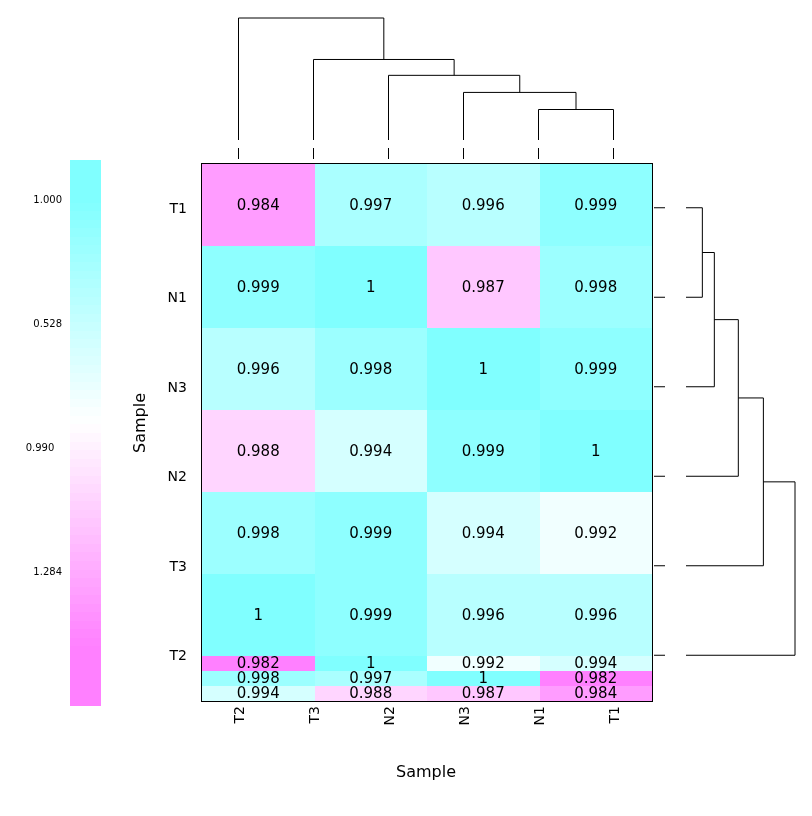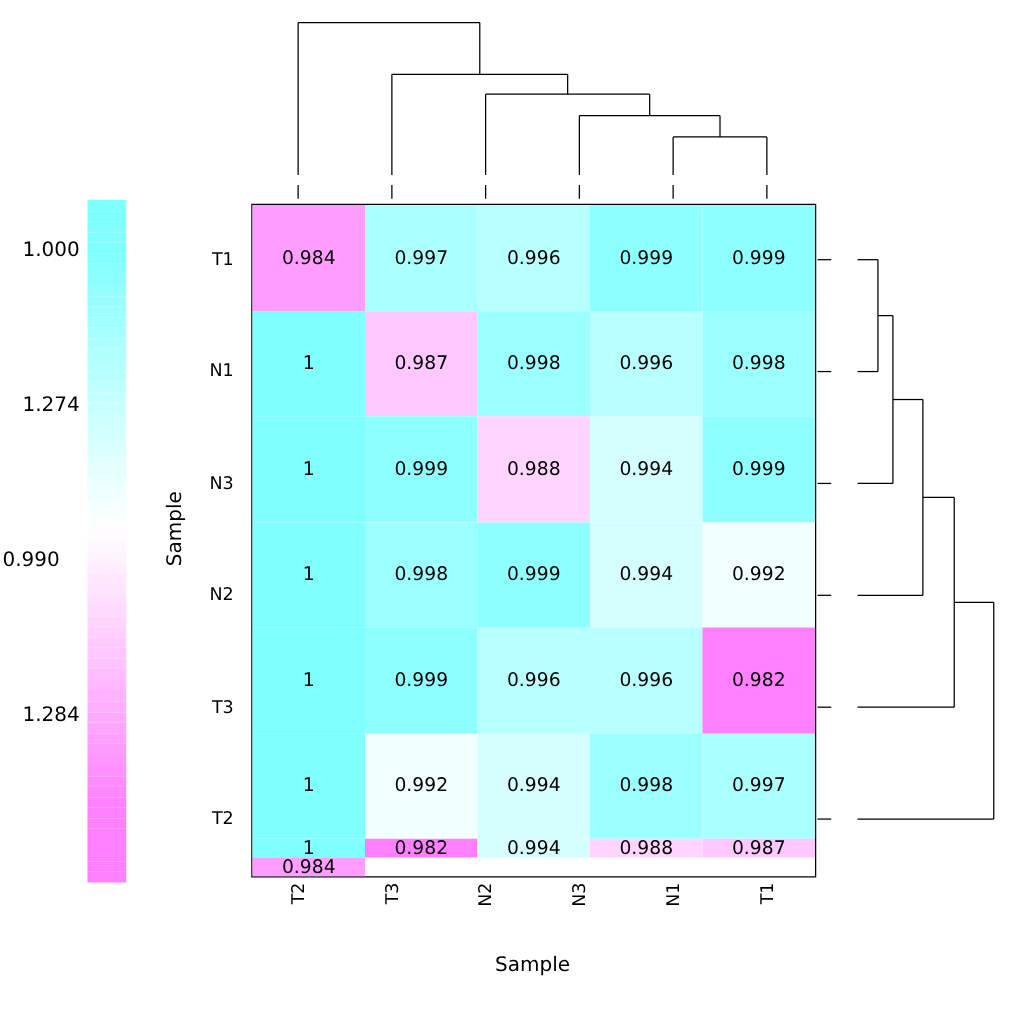--- a/index.html
+++ b/index.html
@@ -3,21 +3,21 @@
 <meta charset="utf-8">
 <style>
   html,body{margin:0;padding:0;background:#fff;}
   body{font-family:"DejaVu Sans","Liberation Sans",sans-serif;color:#000;}
   .page{position:relative;width:812px;height:816px;background:#fff;overflow:hidden;}
   #dendro-svg{position:absolute;left:0;top:0;width:812px;height:816px;pointer-events:none;}
   #heatmap{
     position:absolute;left:201px;top:163px;width:450px;height:537px;
     border:1px solid #000;
     display:grid;
-    grid-template-columns:repeat(5,1fr);
+    grid-template-columns:repeat(4,1fr);
     grid-template-rows:repeat(6,1fr);
   }
   .cell{
     display:flex;align-items:center;justify-content:center;
     font-size:15px;line-height:1;color:#000;
   }
   .row-label{
     position:absolute;width:44px;height:16px;line-height:16px;
     text-align:right;font-size:14px;
   }
@@ -26,21 +26,21 @@
     text-align:right;font-size:14px;
     transform:rotate(-90deg);
   }
   #color-key{
     position:absolute;left:70px;top:160px;width:31px;height:546px;
     display:flex;flex-direction:column;
   }
   .key-seg{flex:1;}
   .key-label{
     position:absolute;width:44px;height:16px;line-height:16px;
-    text-align:right;font-size:16px;
+    text-align:right;font-size:10px;
   }
   .x-title{
     position:absolute;left:201px;top:762px;width:450px;
     text-align:center;font-size:16px;
   }
   .y-title{
     position:absolute;left:118px;top:423px;width:44px;height:16px;line-height:16px;
     text-align:center;font-size:16px;
     transform:rotate(-90deg);
   }
@@ -154,22 +154,22 @@
       <div class="key-seg" style="background: rgb(255, 128, 255);"></div>
       <div class="key-seg" style="background: rgb(255, 128, 255);"></div>
       <div class="key-seg" style="background: rgb(255, 128, 255);"></div>
       <div class="key-seg" style="background: rgb(255, 128, 255);"></div>
       <div class="key-seg" style="background: rgb(255, 128, 255);"></div>
       <div class="key-seg" style="background: rgb(255, 128, 255);"></div>
       <div class="key-seg" style="background: rgb(255, 128, 255);"></div>
     </div>
   <div id="key-labels">
       <div class="key-label" style="left: 18px; top: 191.709px;">1.000</div>
-      <div class="key-label" style="left: 18px; top: 315.8px;">1.274</div>
-      <div class="key-label" style="left: 2px; top: 439.891px;">0.990</div>
+      <div class="key-label" style="left: 18px; top: 315.8px;">0.528</div>
+      <div class="key-label" style="left: 18px; top: 439.891px; text-align: center;">0.990</div>
       <div class="key-label" style="left: 18px; top: 563.982px;">1.284</div>
     </div>
   <div id="heatmap">
       <div class="cell" style="background: rgb(255, 156, 255);">0.984</div>
       <div class="cell" style="background: rgb(170, 255, 255);">0.997</div>
       <div class="cell" style="background: rgb(184, 255, 255);">0.996</div>
       <div class="cell" style="background: rgb(142, 255, 255);">0.999</div>
       <div class="cell" style="background: rgb(142, 255, 255);">0.999</div>
       <div class="cell" style="background: rgb(128, 255, 255);">1</div>
       <div class="cell" style="background: rgb(255, 199, 255);">0.987</div>

